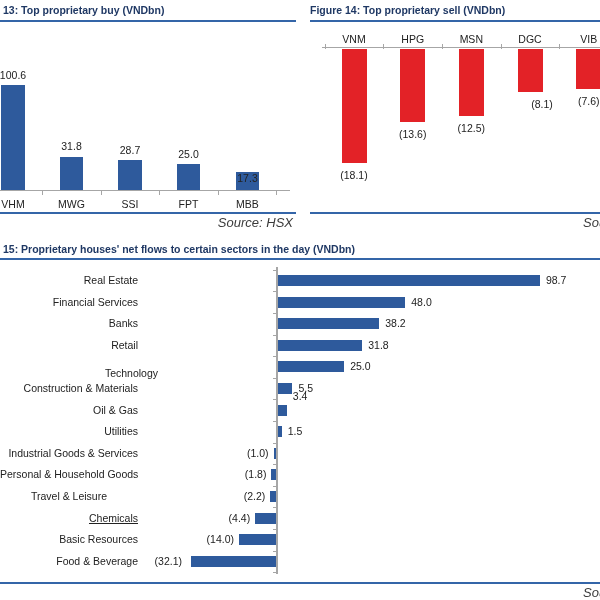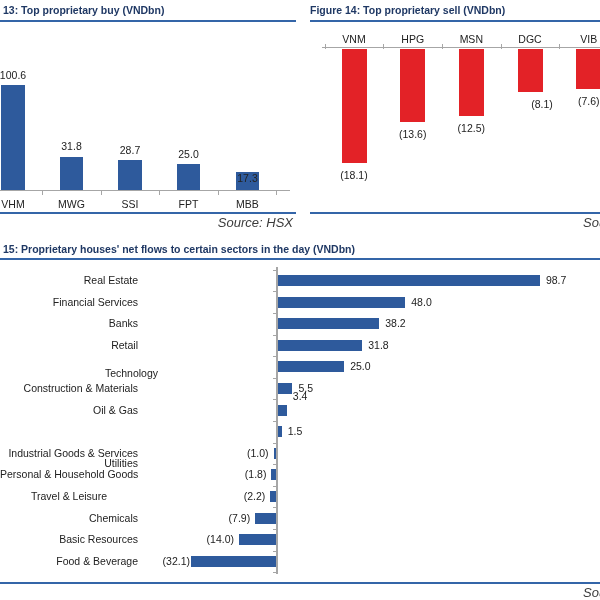--- a/index.html
+++ b/index.html
@@ -127,39 +127,39 @@
         <div class="lbl" style="left: 368.261px; top: 338.8px;">31.8</div>
         <div class="lbl lbl-r" style="left: 0px; top: 367px; width: 138px; margin-left: 20px;">Technology</div>
         <div class="bar" style="left: 277.8px; top: 361.4px; width: 66.4px; height: 11px; background: rgb(46, 90, 156);"></div>
         <div class="lbl" style="left: 350.2px; top: 360.4px;">25.0</div>
         <div class="lbl lbl-r" style="left: 0px; top: 382px; width: 138px;">Construction &amp; Materials</div>
         <div class="bar" style="left: 277.8px; top: 383px; width: 14.608px; height: 11px; background: rgb(46, 90, 156);"></div>
         <div class="lbl" style="left: 298.408px; top: 382px;">5.5</div>
         <div class="lbl lbl-r" style="left: 0px; top: 403.6px; width: 138px;">Oil &amp; Gas</div>
         <div class="bar" style="left: 277.8px; top: 404.6px; width: 9.0304px; height: 11px; background: rgb(46, 90, 156);"></div>
         <div class="lbl" style="left: 292.83px; top: 390px;">3.4</div>
-        <div class="lbl lbl-r" style="left: 0px; top: 425.2px; width: 138px; margin-top: 32px;">Utilities</div>
+        <div class="lbl lbl-r" style="left: 0px; top: 425.2px; width: 138px;">Utilities</div>
         <div class="bar" style="left: 277.8px; top: 426.2px; width: 3.984px; height: 11px; background: rgb(46, 90, 156);"></div>
         <div class="lbl" style="left: 287.784px; top: 425.2px;">1.5</div>
         <div class="lbl lbl-r" style="left: 0px; top: 446.8px; width: 138px;">Industrial Goods &amp; Services</div>
         <div class="bar" style="left: 273.544px; top: 447.8px; width: 2.656px; height: 11px; background: rgb(46, 90, 156);"></div>
         <div class="lbl lbl-r" style="left: 208.544px; top: 446.8px; width: 60px;">(1.0)</div>
         <div class="lbl lbl-r" style="left: 0px; top: 468.4px; width: 138px;">Personal &amp; Household Goods</div>
         <div class="bar" style="left: 271.419px; top: 469.4px; width: 4.7808px; height: 11px; background: rgb(46, 90, 156);"></div>
         <div class="lbl lbl-r" style="left: 206.419px; top: 468.4px; width: 60px;">(1.8)</div>
         <div class="lbl lbl-r" style="left: 0px; top: 490px; width: 138px; text-align: center;">Travel &amp; Leisure</div>
         <div class="bar" style="left: 270.357px; top: 491px; width: 5.8432px; height: 11px; background: rgb(46, 90, 156);"></div>
         <div class="lbl lbl-r" style="left: 205.357px; top: 490px; width: 60px;">(2.2)</div>
-        <div class="lbl lbl-r" style="left: 0px; top: 511.6px; width: 138px;">Chemicals</div>
+        <div class="lbl lbl-r" style="left: 0px; top: 511.6px; width: 138px; text-decoration: underline;">Chemicals</div>
         <div class="bar" style="left: 255.218px; top: 512.6px; width: 20.9824px; height: 11px; background: rgb(46, 90, 156);"></div>
-        <div class="lbl lbl-r" style="left: 190.218px; top: 511.6px; width: 60px;">(7.9)</div>
+        <div class="lbl lbl-r" style="left: 190.218px; top: 511.6px; width: 60px;">(4.4)</div>
         <div class="lbl lbl-r" style="left: 0px; top: 533.2px; width: 138px;">Basic Resources</div>
         <div class="bar" style="left: 239.016px; top: 534.2px; width: 37.184px; height: 11px; background: rgb(46, 90, 156);"></div>
         <div class="lbl lbl-r" style="left: 174.016px; top: 533.2px; width: 60px;">(14.0)</div>
         <div class="lbl lbl-r" style="left: 0px; top: 554.8px; width: 138px;">Food &amp; Beverage</div>
         <div class="bar" style="left: 190.942px; top: 555.8px; width: 85.2576px; height: 11px; background: rgb(46, 90, 156);"></div>
-        <div class="lbl lbl-r" style="left: 130px; top: 554.8px; width: 60px;">(32.1)</div>
+        <div class="lbl lbl-r" style="left: 122px; top: 554.8px; width: 60px;">(32.1)</div>
       </div>
     <div class="sep" style="left:0;top:582px;width:600px;"></div>
     <div class="source" style="left:583px;top:587px;">Source:</div>
   </section>
 
 </div>
 
 </body></html>

